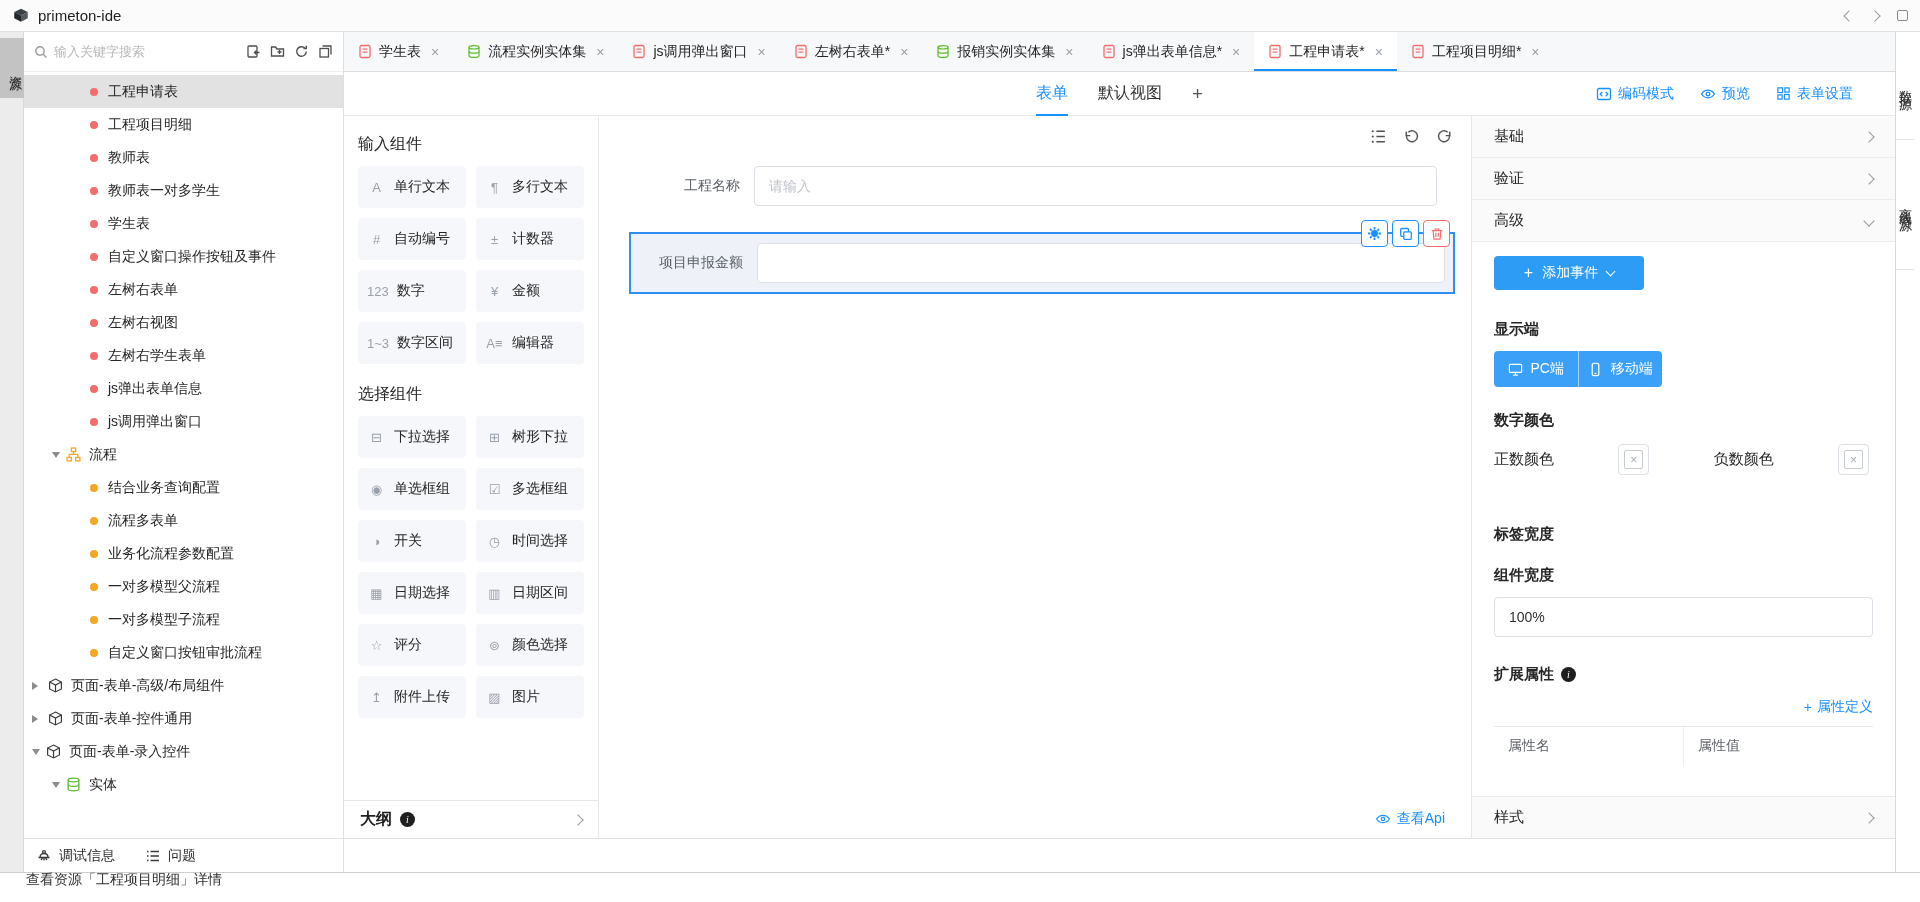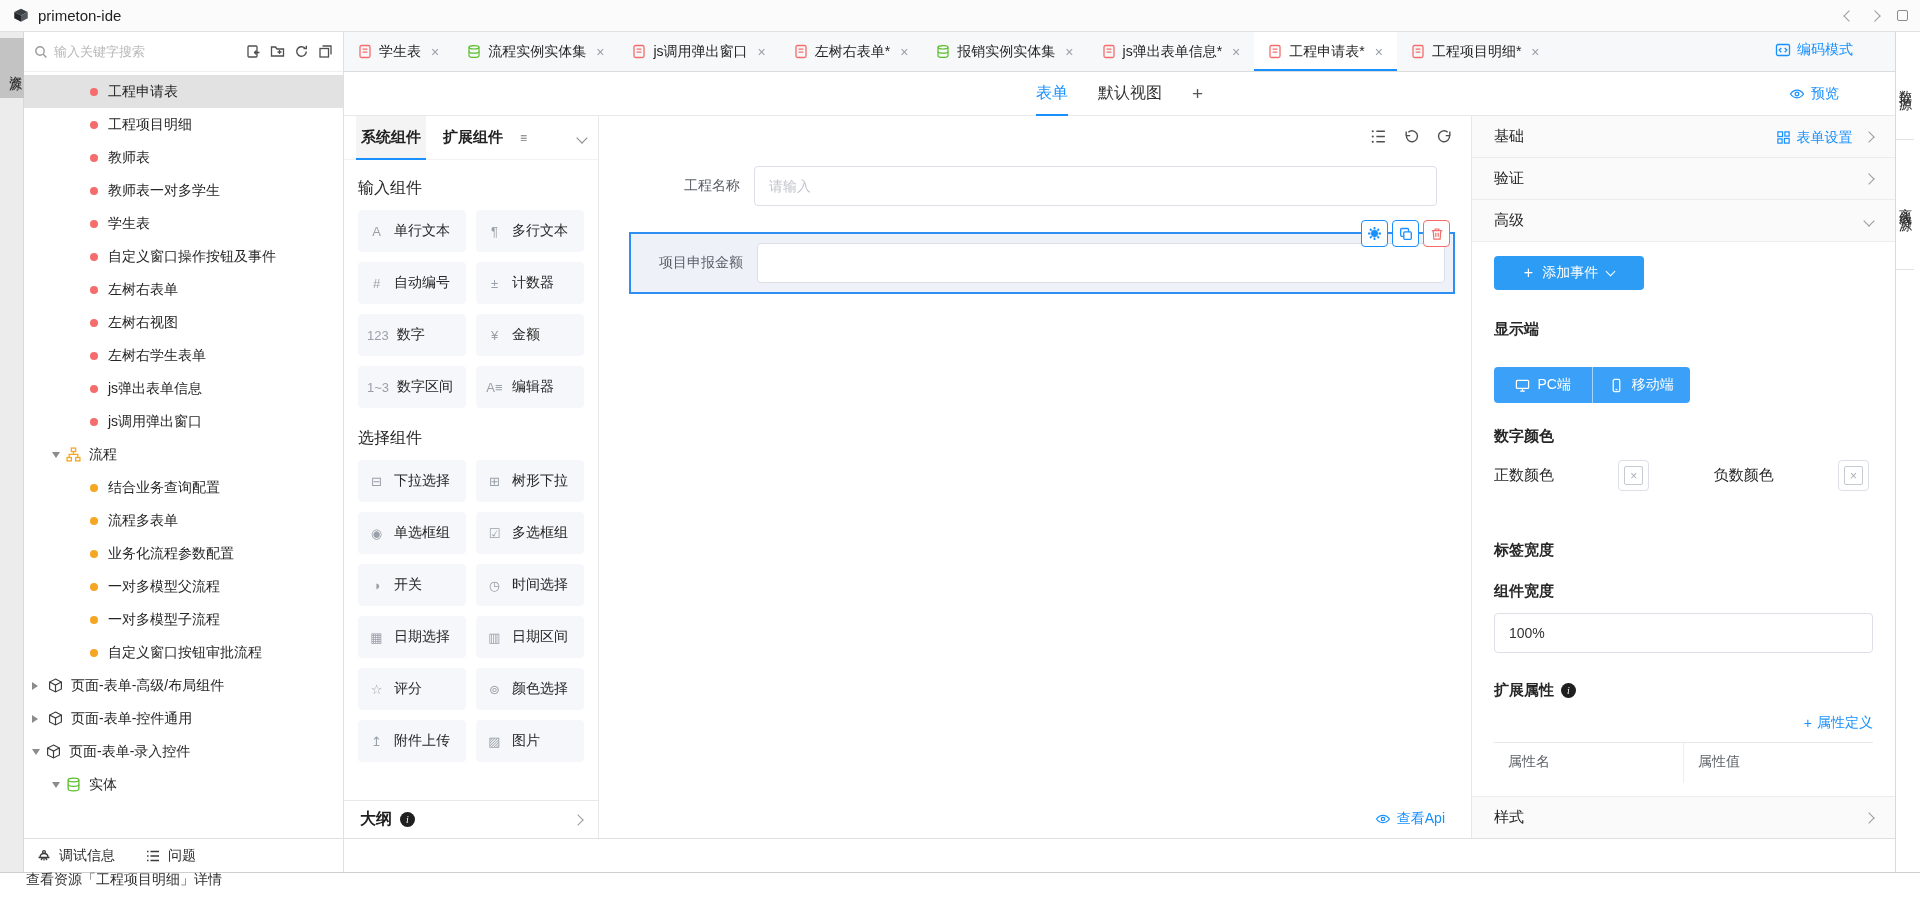--- a/index.html
+++ b/index.html
@@ -58,21 +58,21 @@
   .tab .ic-form, .tab .ic-db { display:none; }
   .tab.t-form .ic-form { display:inline-flex; color:#f56c6c; }
   .tab.t-db   .ic-db   { display:inline-flex; color:#5bbd2b; }
   .tab .close { color:#9aa0a6; font-size:14px; margin-left:3px; }
 
   .editor-header { height:44px; flex:none; background:#fff; border-bottom:1px solid #e8e8e8; position:relative; display:flex; align-items:center; }
   .view-tabs { position:absolute; left:0; right:0; top:0; bottom:0; display:flex; justify-content:center; align-items:center; gap:30px; }
   .view-tab { font-size:16px; color:#333; height:44px; display:flex; align-items:center; cursor:pointer; }
   .view-tab.active { color:#1890ff; box-shadow:inset 0 -2px 0 #1890ff; }
   .add-view { font-size:19px; color:#555; cursor:pointer; }
-  .header-actions { margin-left:auto; display:flex; align-items:center; gap:26px; padding-right:42px; color:#1890ff; position:relative; z-index:1;flex-direction:column; }
+  .header-actions { margin-left:auto; display:flex; align-items:center; gap:26px; padding-right:42px; color:#1890ff; position:relative; z-index:1; }
   .header-actions .act { display:flex; align-items:center; gap:6px; cursor:pointer; }
 
   .editor-body { flex:1; min-height:0; display:flex; }
 
   
   .palette { width:255px; flex:none; border-right:1px solid #e8e8e8; display:flex; flex-direction:column; background:#fff; }
   .palette-header { height:44px; flex:none; display:flex; align-items:center; gap:12px; padding:0 12px; border-bottom:1px solid #f2f2f2; }
   .p-tab { font-weight:bold; font-size:15px; color:#1f1f1f; height:44px; display:flex; align-items:center; padding:0 5px; cursor:pointer; }
   .p-tab.active { background:#f4f4f5; box-shadow:inset 0 -2px 0 #1890ff; }
   .p-menu { color:#777; font-size:12px; cursor:pointer; }
@@ -109,21 +109,21 @@
   .props { width:424px; flex:none; border-left:1px solid #e8e8e8; display:flex; flex-direction:column; background:#fff; }
   .prop-acc { height:42px; flex:none; background:#fafafa; border-bottom:1px solid #ececec; display:flex; align-items:center; justify-content:space-between; padding:0 22px; font-size:15px; color:#262626; cursor:pointer; }
   .prop-acc .chev { border-color:#999; }
   .prop-acc.style-row { border-top:1px solid #ececec; border-bottom:none; }
   .prop-body { flex:1; overflow:hidden; padding:14px 22px 0; }
   .add-event { width:150px; height:34px; border:none; border-radius:4px; background:#2d9cf4; color:#fff; font-size:14px; display:flex; align-items:center; justify-content:center; gap:9px; cursor:pointer; font-family:inherit; }
   .add-event .plus { font-size:16px; }
   .add-event .chev { border-color:#fff; width:7px; height:7px; margin-top:-3px; }
   .prop-title { font-size:15px; font-weight:bold; color:#262626; }
   .mt30 { margin-top:30px; } .mt24 { margin-top:24px; } .mt50 { margin-top:50px; } .mt22 { margin-top:22px; } .mt28 { margin-top:28px; }
-  .display-group { display:flex; margin-top:28px; width:196px; }
+  .display-group { display:flex; margin-top:12px; width:168px; }
   .disp-btn { flex:1; height:36px; background:#3ba1f8; color:#fff; display:flex; align-items:center; justify-content:center; gap:8px; font-size:14px; cursor:pointer; }
   .disp-btn:first-child { border-radius:4px 0 0 4px; }
   .disp-btn:last-child { border-radius:0 4px 4px 0; border-left:1px solid rgba(255,255,255,.55); }
   .color-row { display:flex; align-items:center; justify-content:space-between; margin-top:14px; padding-right:4px; }
   .color-label { font-size:15px; color:#262626; }
   .color-box { width:31px; height:31px; border:1px solid #dcdfe6; border-radius:4px; display:flex; align-items:center; justify-content:center; cursor:pointer; }
   .color-inner { width:19px; height:19px; border:1px solid #c6cad2; border-radius:2px; color:#a9aeb8; font-size:12px; display:flex; align-items:center; justify-content:center; }
   .prop-input { width:100%; height:40px; border:1px solid #dcdfe6; border-radius:4px; padding:0 14px; font-size:14px; color:#333; outline:none; margin-top:12px; font-family:inherit; }
   .prop-input::placeholder { color:#c0c4cc; }
   .ext-header { display:flex; align-items:center; gap:7px; }
@@ -551,26 +551,20 @@
               </svg>
           </span>
           <span>表单设置</span>
         </span>
       </div>
     </div>
 
     <div class="editor-body">
 
       <div class="palette">
-        <div class="palette-header">
-          <span class="p-tab active">系统组件</span>
-          <span class="p-tab">扩展组件</span>
-          <span class="p-menu"></span>
-          <span class="chev down"></span>
-        </div>
         <div class="palette-scroll">
           <div class="p-section-title">输入组件</div>
           <div class="p-grid">
 
               <div class="tile">
                 <span class="tile-ic">A</span>
                 <span>单行文本</span>
               </div>
 
               <div class="tile">

